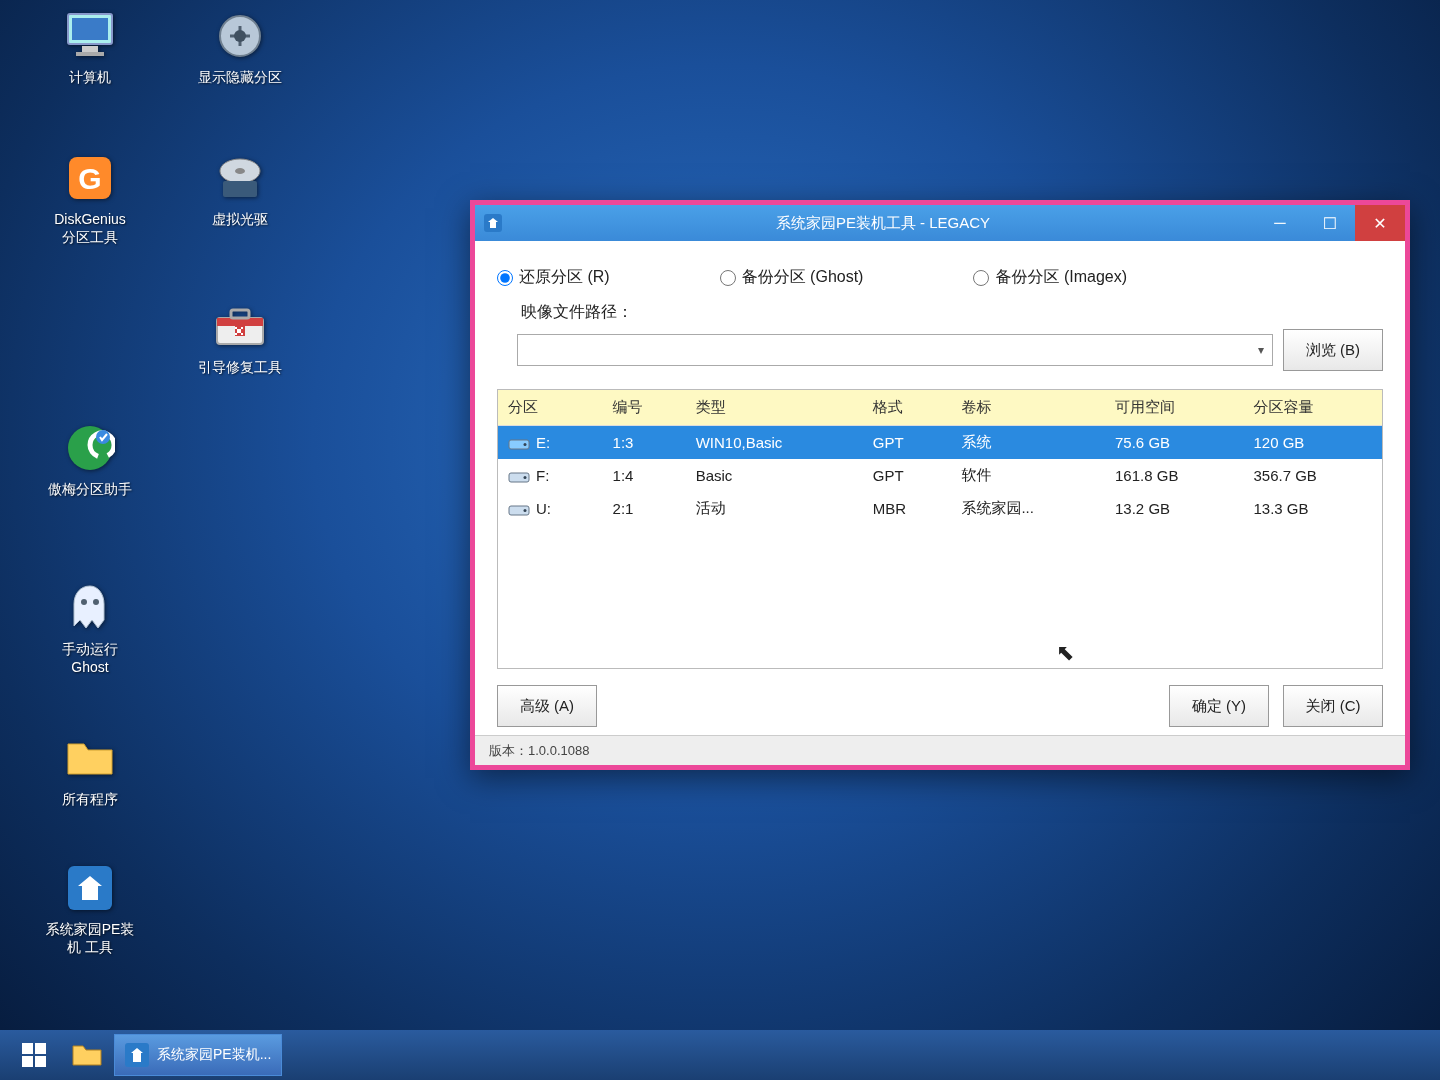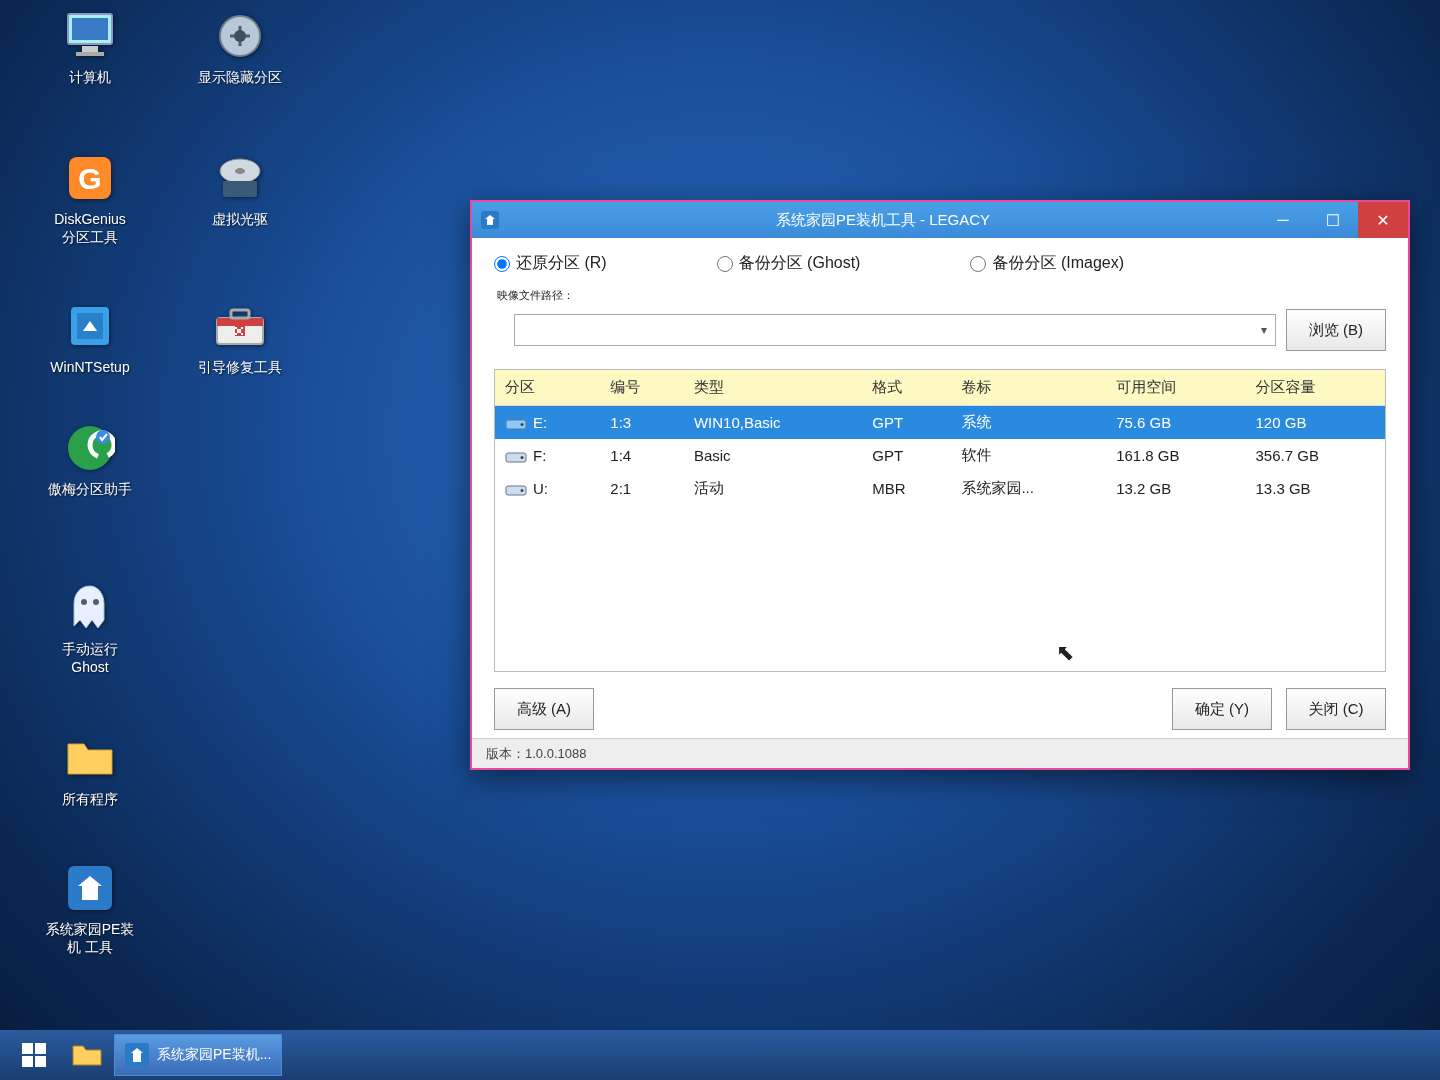--- a/index.html
+++ b/index.html
@@ -22,38 +22,38 @@
   background: linear-gradient(to bottom,#2a5b9e,#1a3f72); display:flex; align-items:center; padding:0 8px; gap:6px; }
 .start-btn { width:52px; height:42px; display:flex; align-items:center; justify-content:center; cursor:pointer; }
 .task-item { height:42px; padding:0 10px; display:flex; align-items:center; gap:8px;
   background:linear-gradient(to bottom,#3a7bc8,#2a5ba0); border:1px solid #4a8bd8; color:#fff; font-size:14px; cursor:pointer; }
 .task-item.active { background:linear-gradient(to bottom,#5a9be0,#3a6bb8); }
 .fe-icon { width:42px; height:42px; display:flex; align-items:center; justify-content:center; cursor:pointer; }
 
 
 .win {
   position:absolute; left:470px; top:200px; width:940px; height:570px;
-  background:#f5f5f5; border:2px solid #ec4899;
+  background:#f5f5f5; border:5px solid #ec4899;
   box-shadow:0 8px 30px rgba(0,0,0,.5);
   display:flex; flex-direction:column; color:#222;
 }
 .titlebar { height:36px; background:linear-gradient(to bottom,#4aa0e8,#3a8ad8);
   display:flex; align-items:center; color:#fff; font-size:15px; }
 .titlebar .ticon { width:36px; display:flex; justify-content:center; }
 .titlebar .ttxt { flex:1; text-align:center; font-weight:500; }
 .wctrl { display:flex; }
 .wctrl div { width:50px; height:36px; display:flex; align-items:center; justify-content:center; cursor:pointer; color:#fff; font-size:16px; }
 .wctrl .close { background:#d04040; }
 
-.win-body { flex:1; background:#fff; padding:15px 22px 8px 22px; display:flex; flex-direction:column; }
+.win-body { flex:1; background:#fff; padding:26px 22px 8px 22px; display:flex; flex-direction:column; }
 .radio-row { display:flex; gap:110px; margin-bottom:14px; font-size:16px; }
 .radio-row label { display:flex; align-items:center; gap:6px; cursor:pointer; }
 .radio-row input { width:16px; height:16px; }
 .path-row { display:flex; align-items:center; gap:10px; margin-bottom:18px; }
-.path-lbl { font-size:11px; margin-left:3px; }
+.path-lbl { font-size:16px; margin-left:24px; }
 .path-combo { flex:1; height:32px; border:1px solid #aaa; background:#fff; display:flex; align-items:center; justify-content:flex-end; padding:0 8px; margin-left:20px; cursor:pointer; }
 .path-combo .dd { font-size:12px; color:#555; }
 .btn { min-width:100px; height:42px; padding:0 14px; border:1px solid #999; background:linear-gradient(to bottom,#fff,#e8e8e8);
   font-size:15px; cursor:pointer; display:flex; align-items:center; justify-content:center; }
 
 .ptable { border:1px solid #bbb; flex:1; overflow:auto; background:#fff; }
 .ptable table { width:100%; border-collapse:collapse; font-size:15px; }
 .ptable th { text-align:left; padding:8px 10px; font-weight:400; color:#333; border-bottom:1px solid #ddd; background:#fef9c3; }
 .ptable td { padding:7px 10px; }
 .ptable tr.sel td { background:#2a8ae0; color:#fff; }
@@ -110,30 +110,20 @@
     <div class="ic">
         <svg width="50" height="50">
           <ellipse cx="25" cy="18" rx="20" ry="12" fill="#d0d8e0" stroke="#888"></ellipse>
           <ellipse cx="25" cy="18" rx="5" ry="3" fill="#888"></ellipse>
           <rect x="8" y="28" width="34" height="16" rx="2" fill="#3a5a7a"></rect>
         </svg>
       </div>
     <div class="lbl">虚拟光驱</div>
   </div>
 
-  <div class="desktop-icon" style="top:298px;left:30px">
-    <div class="ic">
-        <svg width="50" height="50">
-          <rect x="6" y="6" width="38" height="38" rx="4" fill="#3aa0e8"></rect>
-          <rect x="12" y="12" width="26" height="26" fill="#2a80c8"></rect>
-          <path d="M18 30 L25 20 L32 30 Z" fill="#fff"></path>
-        </svg>
-      </div>
-    <div class="lbl">WinNTSetup</div>
-  </div>
 
   <div class="desktop-icon" style="top:298px;left:180px">
     <div class="ic">
         <svg width="54" height="44">
           <rect x="4" y="14" width="46" height="26" rx="3" fill="#eee" stroke="#aaa" stroke-width="2"></rect>
           <rect x="4" y="14" width="46" height="8" fill="#d04040"></rect>
           <rect x="18" y="6" width="18" height="8" rx="2" fill="none" stroke="#aaa" stroke-width="3"></rect>
           <rect x="22" y="22" width="10" height="10" fill="#d04040"></rect>
           <path d="M25 24 h4 v-2 h2 v2 h-2 v4 h2 v2 h-2 v-2 h-4 v2 h-2 v-2 h2 v-4 h-2 v-2 h2 z" fill="#fff" transform="translate(-1,1)"></path>
         </svg>

